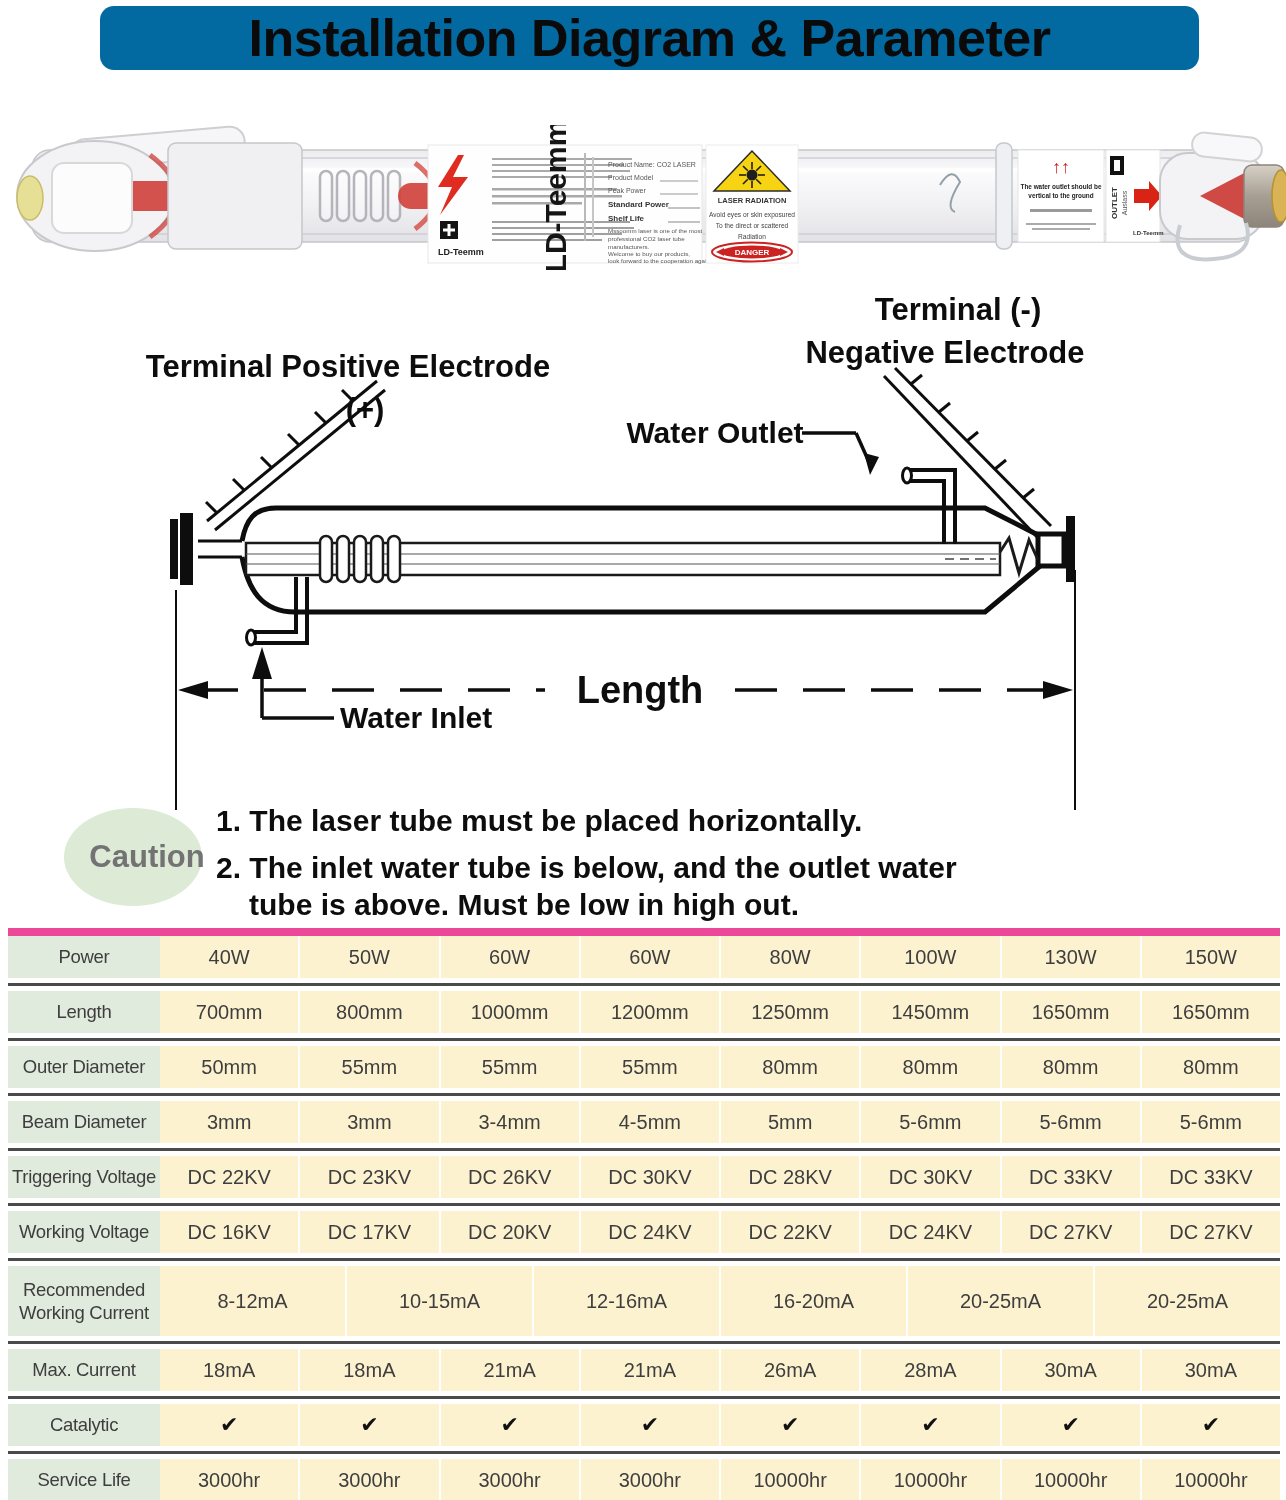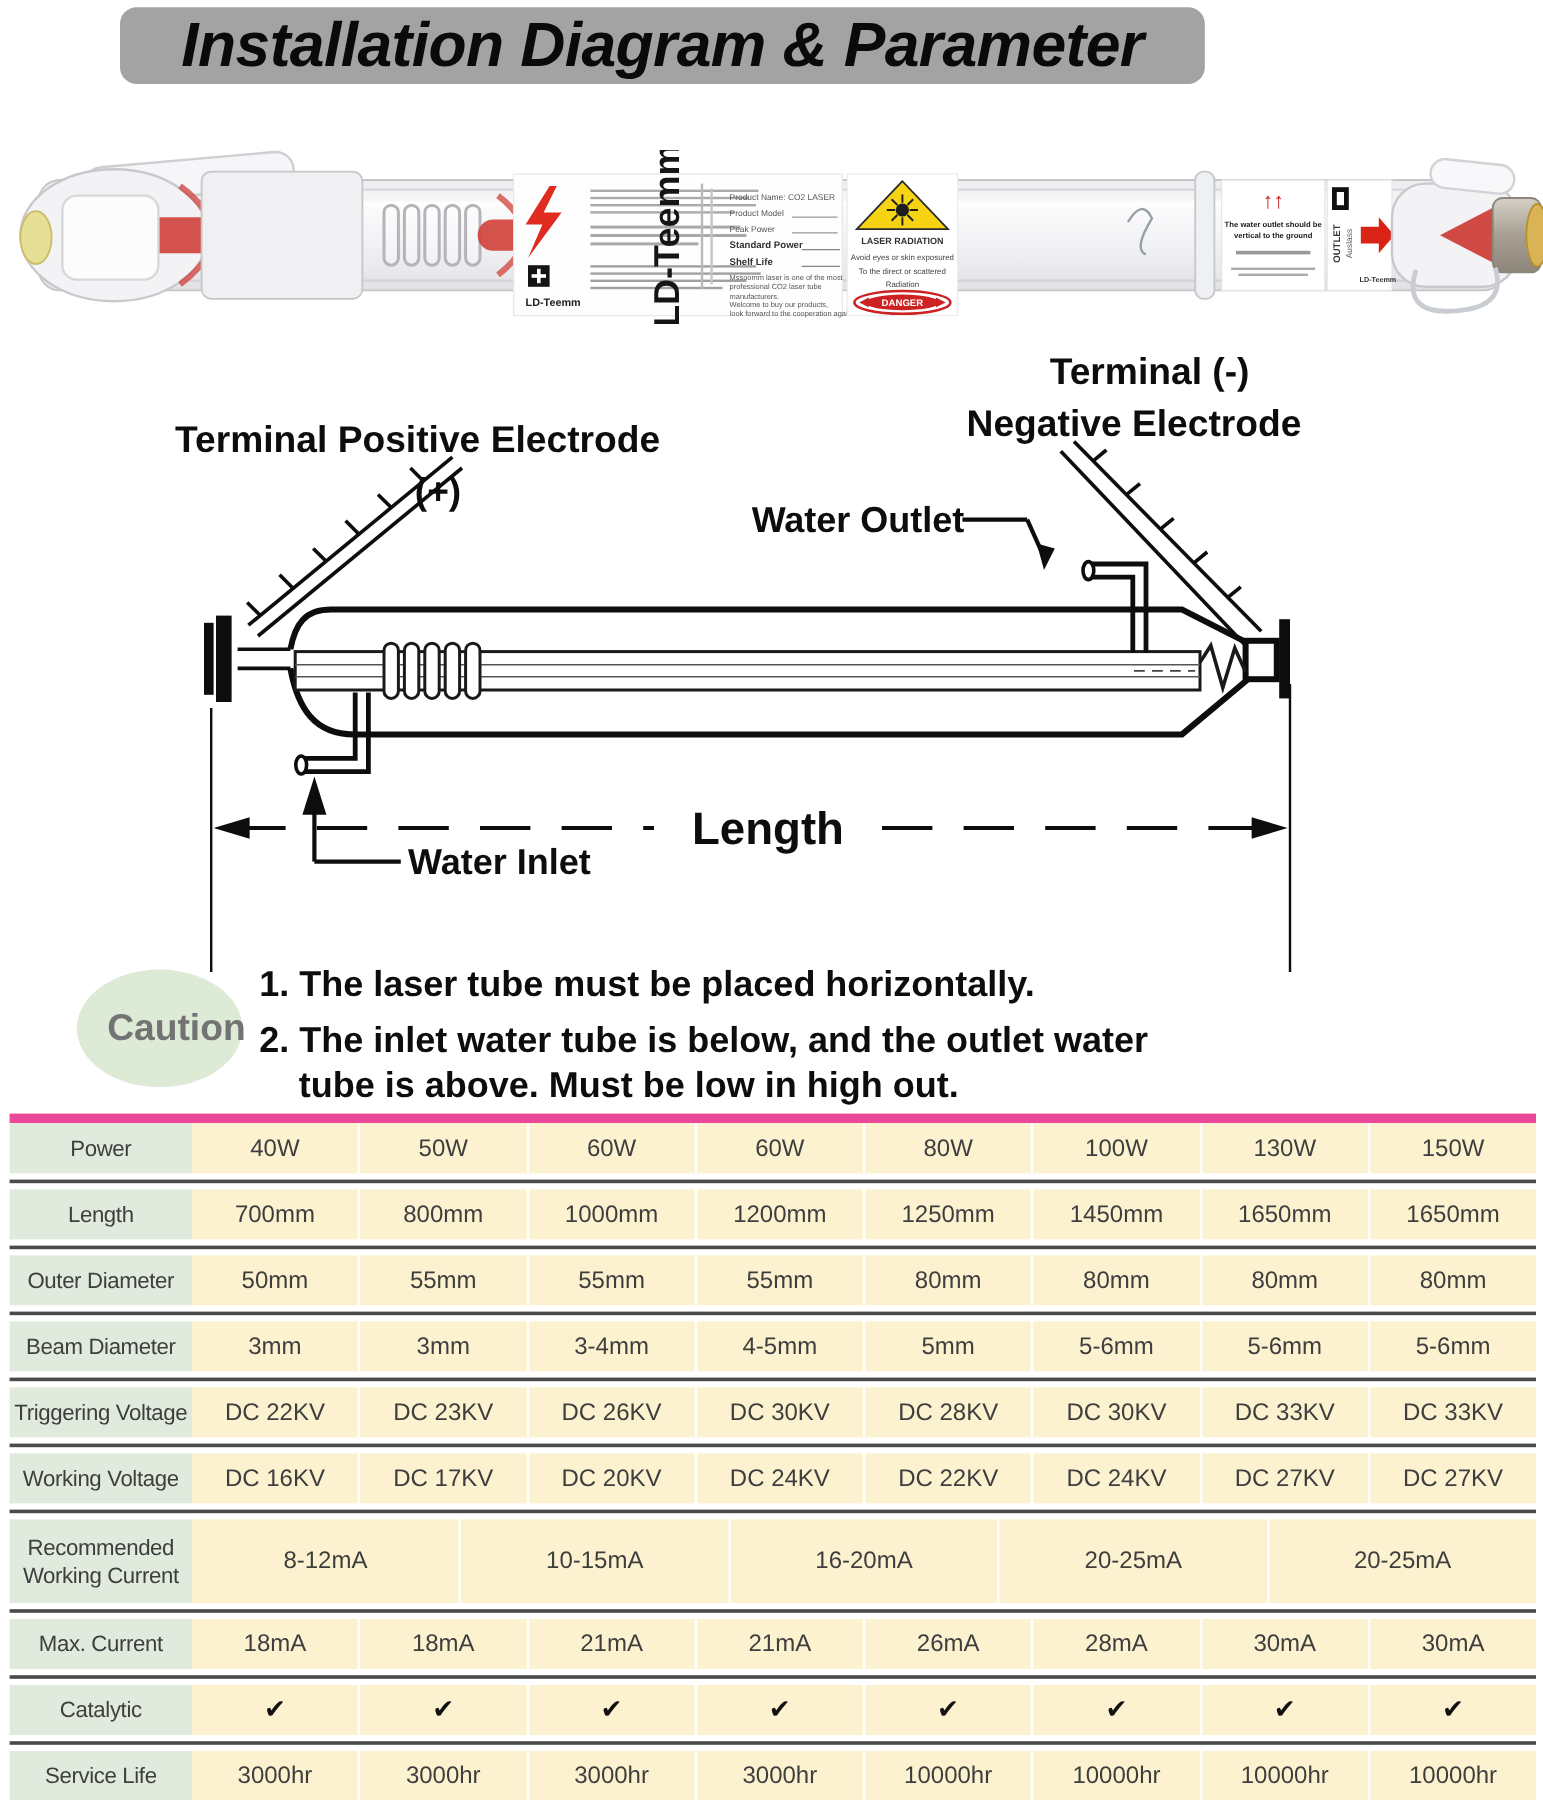--- a/index.html
+++ b/index.html
@@ -3,22 +3,22 @@
 <meta charset="utf-8">
 <style>
   html,body{margin:0;padding:0;}
   body{
     width:1286px;height:1500px;position:relative;background:#ffffff;
     font-family:"Liberation Sans","DejaVu Sans",sans-serif;overflow:hidden;
   }
   .abs{position:absolute;}
   
   .title-banner{
-    left:100px;top:6px;width:904px;height:64px;background:#a3a3a3;
-    border-radius:14px;display:flex;align-items:center;justify-content:center;font-style:italic;
+    left:100px;top:6px;width:1099px;height:64px;background:#0369a1;
+    border-radius:14px;display:flex;align-items:center;justify-content:center;
   }
   .title-banner span{
     font-size:52px;font-weight:800;color:#0a0a0a;letter-spacing:-0.5px;white-space:nowrap;
   }
   svg text{font-family:"Liberation Sans","DejaVu Sans",sans-serif;}
   
   .caution-badge{
     left:64px;top:808px;width:138px;height:98px;background:#dcead6;border-radius:50%;
     display:flex;align-items:center;justify-content:center;
   }
@@ -367,20 +367,21 @@
       <div class="tcell">DC 22KV</div>
       <div class="tcell">DC 24KV</div>
       <div class="tcell">DC 27KV</div>
       <div class="tcell">DC 27KV</div>
     </div>
     <div class="tsep"></div>
     <div class="trow tall">
       <div class="tlabel">Recommended Working Current</div>
       <div class="tcell first">8-12mA</div>
       <div class="tcell">10-15mA</div>
+      <div class="tcell">12-16mA</div>
       <div class="tcell">16-20mA</div>
       <div class="tcell">20-25mA</div>
       <div class="tcell">20-25mA</div>
     </div>
     <div class="tsep"></div>
     <div class="trow">
       <div class="tlabel">Max. Current</div>
       <div class="tcell first">18mA</div>
       <div class="tcell">18mA</div>
       <div class="tcell">21mA</div>

